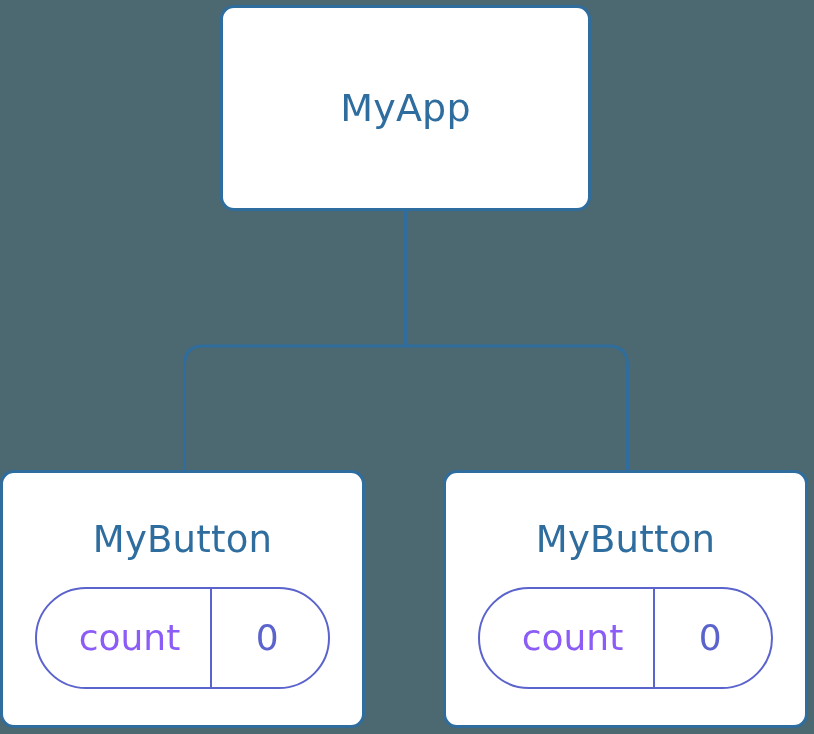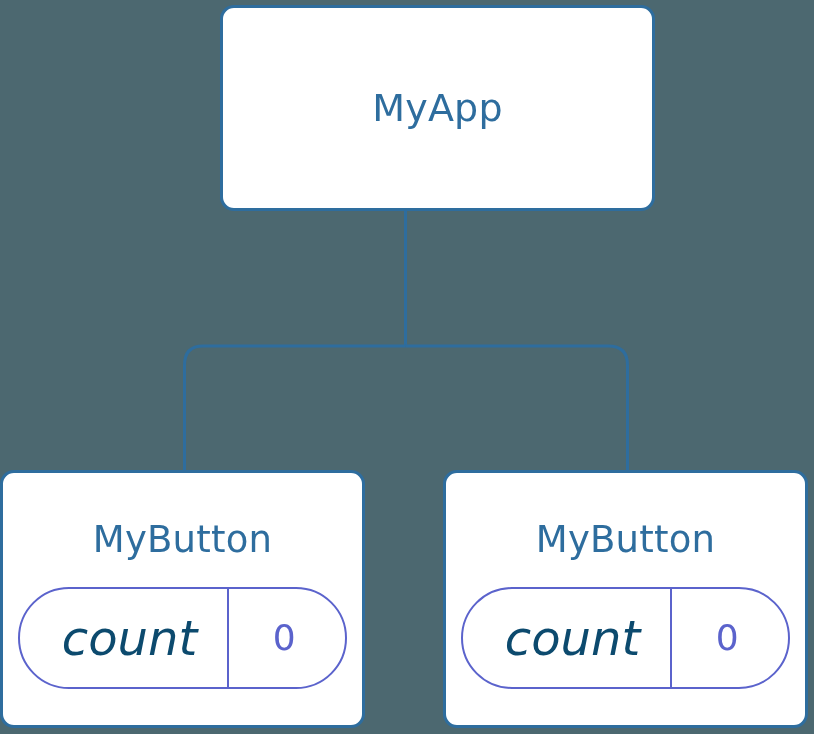--- a/index.html
+++ b/index.html
@@ -34,21 +34,21 @@
     border-radius: 14px;
     box-sizing: border-box;
     display: flex;
     flex-direction: column;
     align-items: center;
   }
 
   .node-root {
     left: 220px;
     top: 5px;
-    width: 435px;
+    width: 371px;
     height: 206px;
     justify-content: center;
   }
 
   .node-child {
     top: 470px;
     width: 365px;
     height: 258px;
     justify-content: flex-start;
   }
@@ -76,25 +76,24 @@
     border-radius: 51px;
     box-sizing: border-box;
     background: #ffffff;
     overflow: hidden;
   }
   .pill-key {
     display: flex;
     align-items: center;
     justify-content: center;
     padding: 0 30px 0 42px;
-    color: #0c4a6e;
-    font-size: 48px;
+    color: #8b5cf6;
+    font-size: 36px;
     line-height: 1;
     white-space: nowrap;
-    font-style: italic;
   }
   .pill-divider {
     width: 2px;
     background: #5b63cc;
     flex: 0 0 auto;
   }
   .pill-value {
     display: flex;
     align-items: center;
     justify-content: center;

